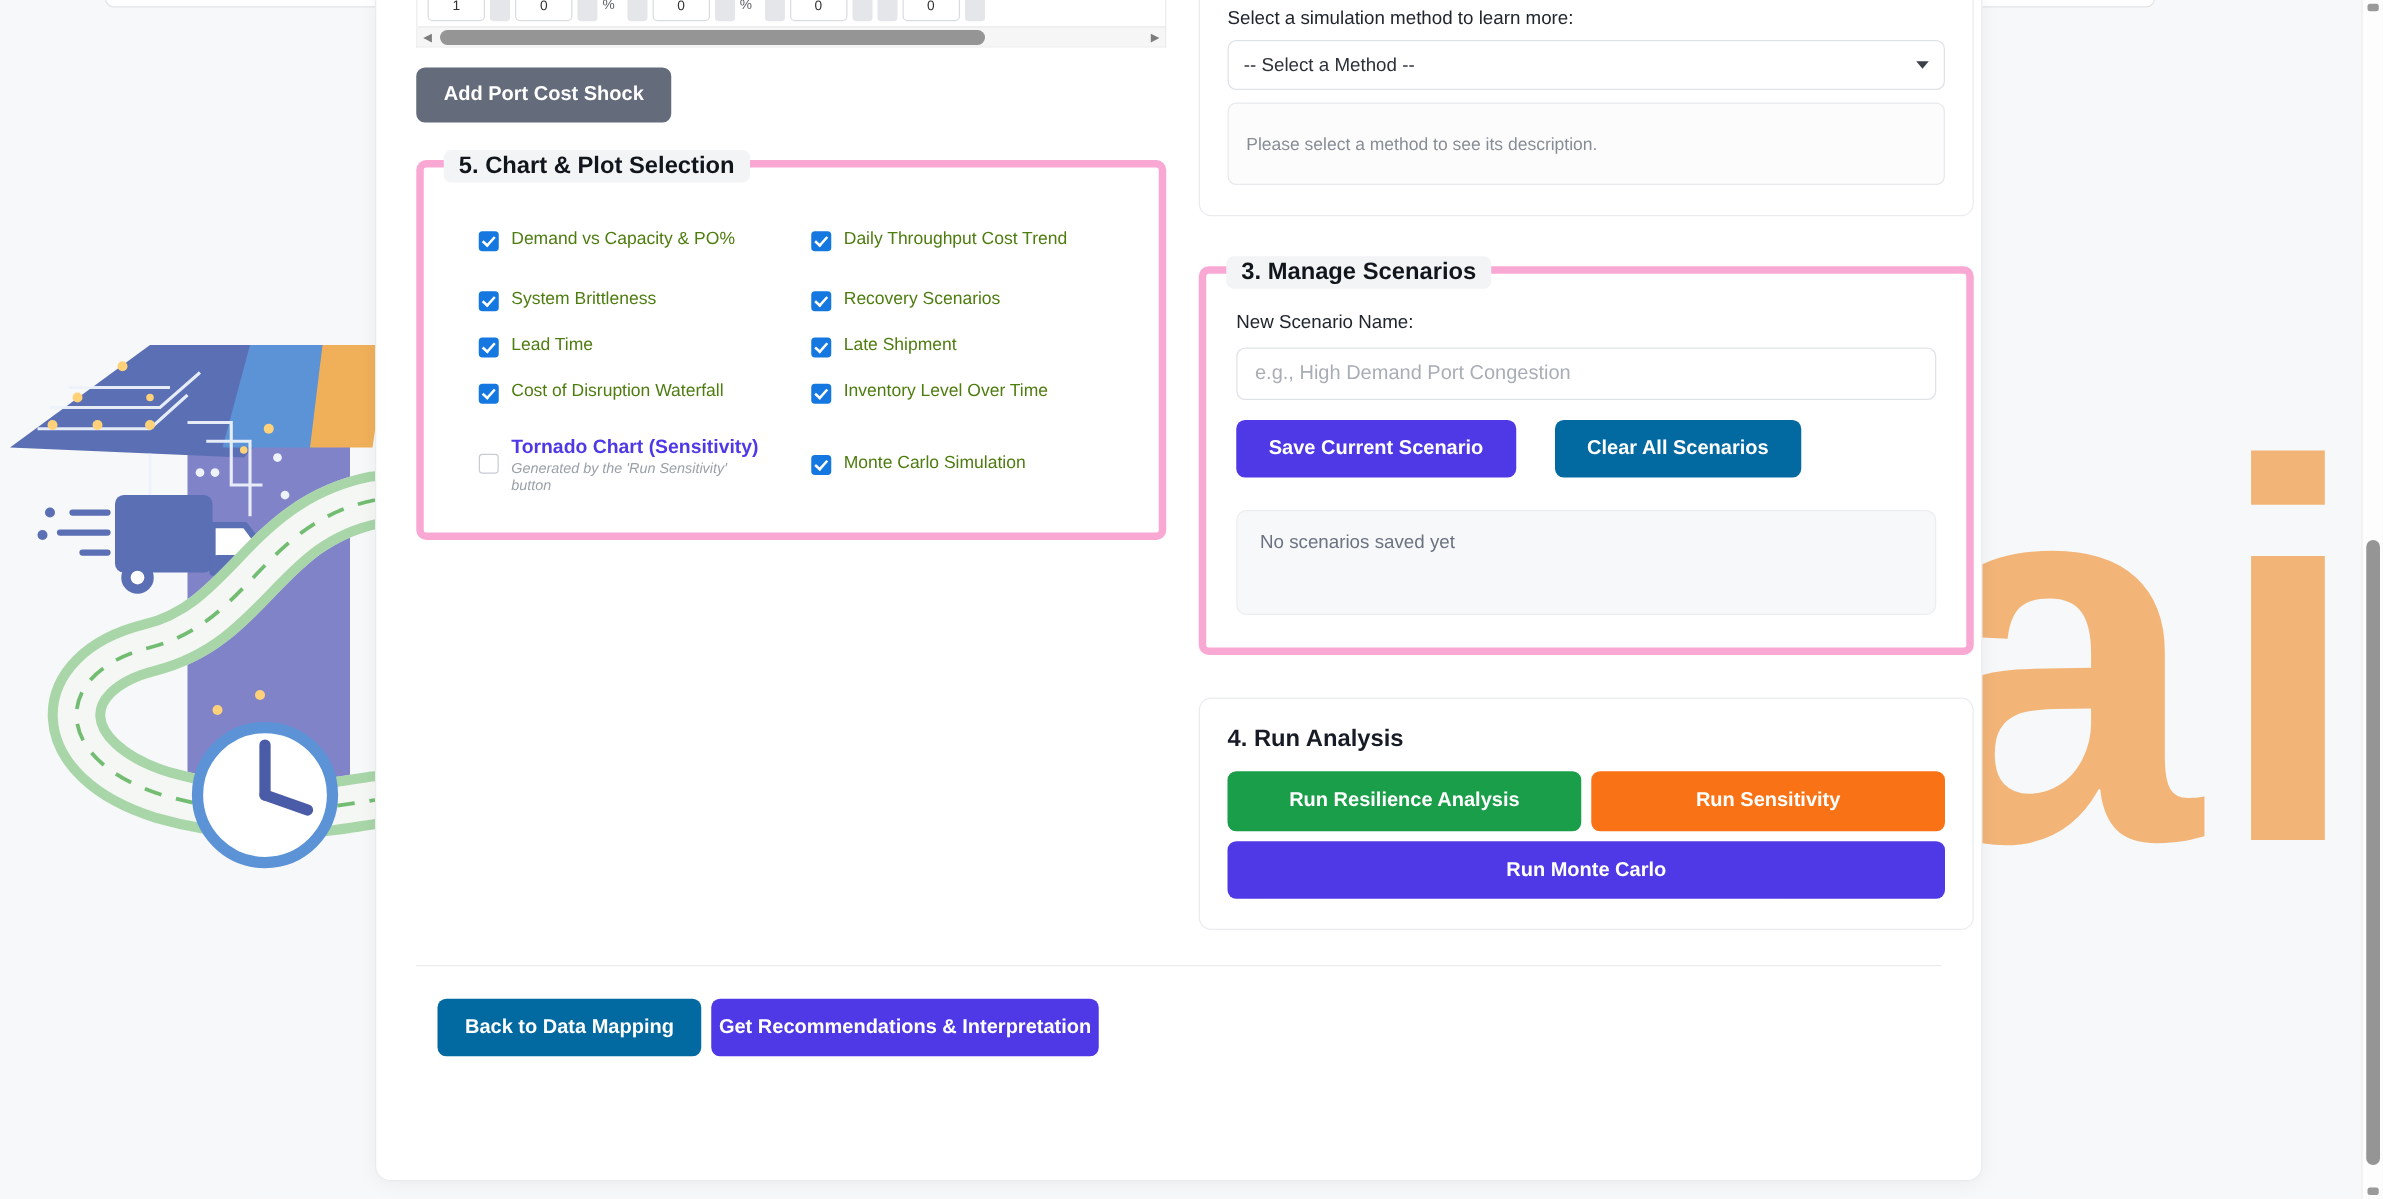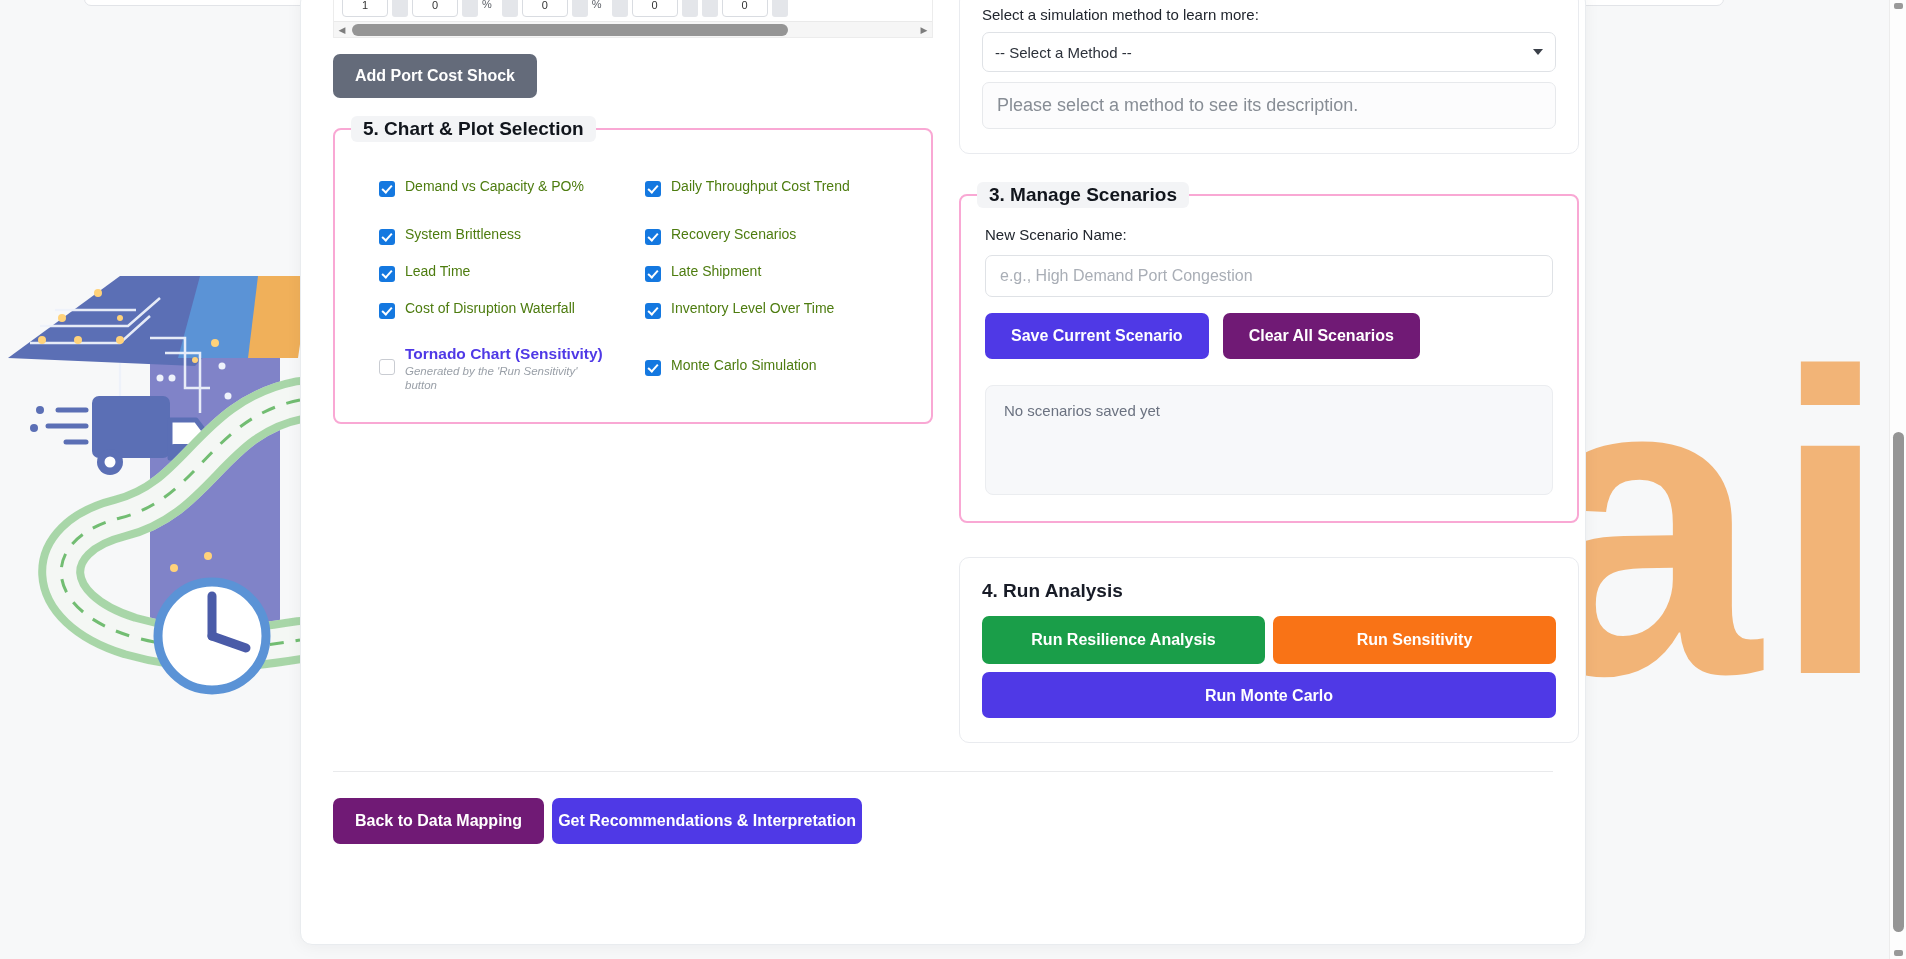--- a/index.html
+++ b/index.html
@@ -46,21 +46,21 @@
     position: absolute; left: 84px; top: -8px; width: 1640px; height: 14px;
     background: #ffffff; border: 1px solid #e2e4e8; border-radius: 10px;
   }
 
   .cols { display: flex; gap: 0px; padding: 0 32px; }
   .col-left { width: 600px; flex: none; }
   .col-right { width: 620px; flex: none; margin-left: 26px; }
 
   
   .fieldset {
-    border: 2px solid #f9a8d4;
+    border: 6px solid #f9a8d4;
     border-radius: 8px;
     position: relative;
     padding: 26px 22px 22px 22px;
   }
   .fieldset > .legend {
     position: absolute; top: -14px; left: 16px;
     background: #f3f4f6;
     padding: 2px 12px;
     border-radius: 6px;
     font-size: 19px; font-weight: bold; color: #11151c;
@@ -112,21 +112,21 @@
 
   
   .btn {
     display: inline-flex; align-items: center; justify-content: center;
     border: none; border-radius: 7px; cursor: pointer;
     font-family: "Liberation Sans", sans-serif;
     font-weight: bold; color: #fff; font-size: 16px;
     padding: 13px 22px; white-space: nowrap;
   }
   .btn-gray   { background: #646b7a; }
-  .btn-gray2  { background: #701a75; }
+  .btn-gray2  { background: #0369a1; margin-left: 17px; }
   .btn-indigo { background: #4f39e6; }
   .btn-green  { background: #1a9e49; }
   .btn-orange { background: #f97316; }
 
   #add-port-cost-shock { margin: 16px 0 0 0; }
 
   
   .chk-grid {
     display: grid;
     grid-template-columns: 258px 1fr;
@@ -163,30 +163,30 @@
     background: #fff; display: flex; align-items: center; justify-content: space-between;
     padding: 0 12px; font-size: 15px; color: #2c313a;
   }
   .caret {
     width: 0; height: 0; border-left: 5px solid transparent; border-right: 5px solid transparent;
     border-top: 6px solid #3b4049;
   }
   .desc-box {
     margin-top: 10px; width: 100%; min-height: 46px;
     border: 1px solid #e7e9ec; border-radius: 7px; background: #fcfcfd;
-    padding: 12px 14px; font-size: 18px; color: #878d95;
+    padding: 24px 14px; font-size: 14px; color: #878d95;
   }
   .text-input {
     width: 100%; height: 42px; border: 1px solid #dfe2e6; border-radius: 7px;
     background: #fff; padding: 0 14px; font-size: 16px; color: #2c313a;
     font-family: "Liberation Sans", sans-serif;
   }
   .text-input::placeholder { color: #a9aeb6; }
   .empty-box {
-    margin-top: 26px; width: 100%; height: 110px;
+    margin-top: 26px; width: 100%; height: 84px;
     background: #f7f8fa; border: 1px solid #ebedf0; border-radius: 8px;
     padding: 16px 18px; font-size: 15px; color: #6b7280;
   }
   .btn-row { display: flex; gap: 14px; margin-top: 16px; align-items: center; }
 
   .run-grid-top { display: flex; gap: 8px; }
   .run-grid-top .btn { flex: 1; padding-top: 15px; padding-bottom: 15px; }
   #run-monte-carlo { width: 100%; margin-top: 8px; padding-top: 15px; }
 
   

